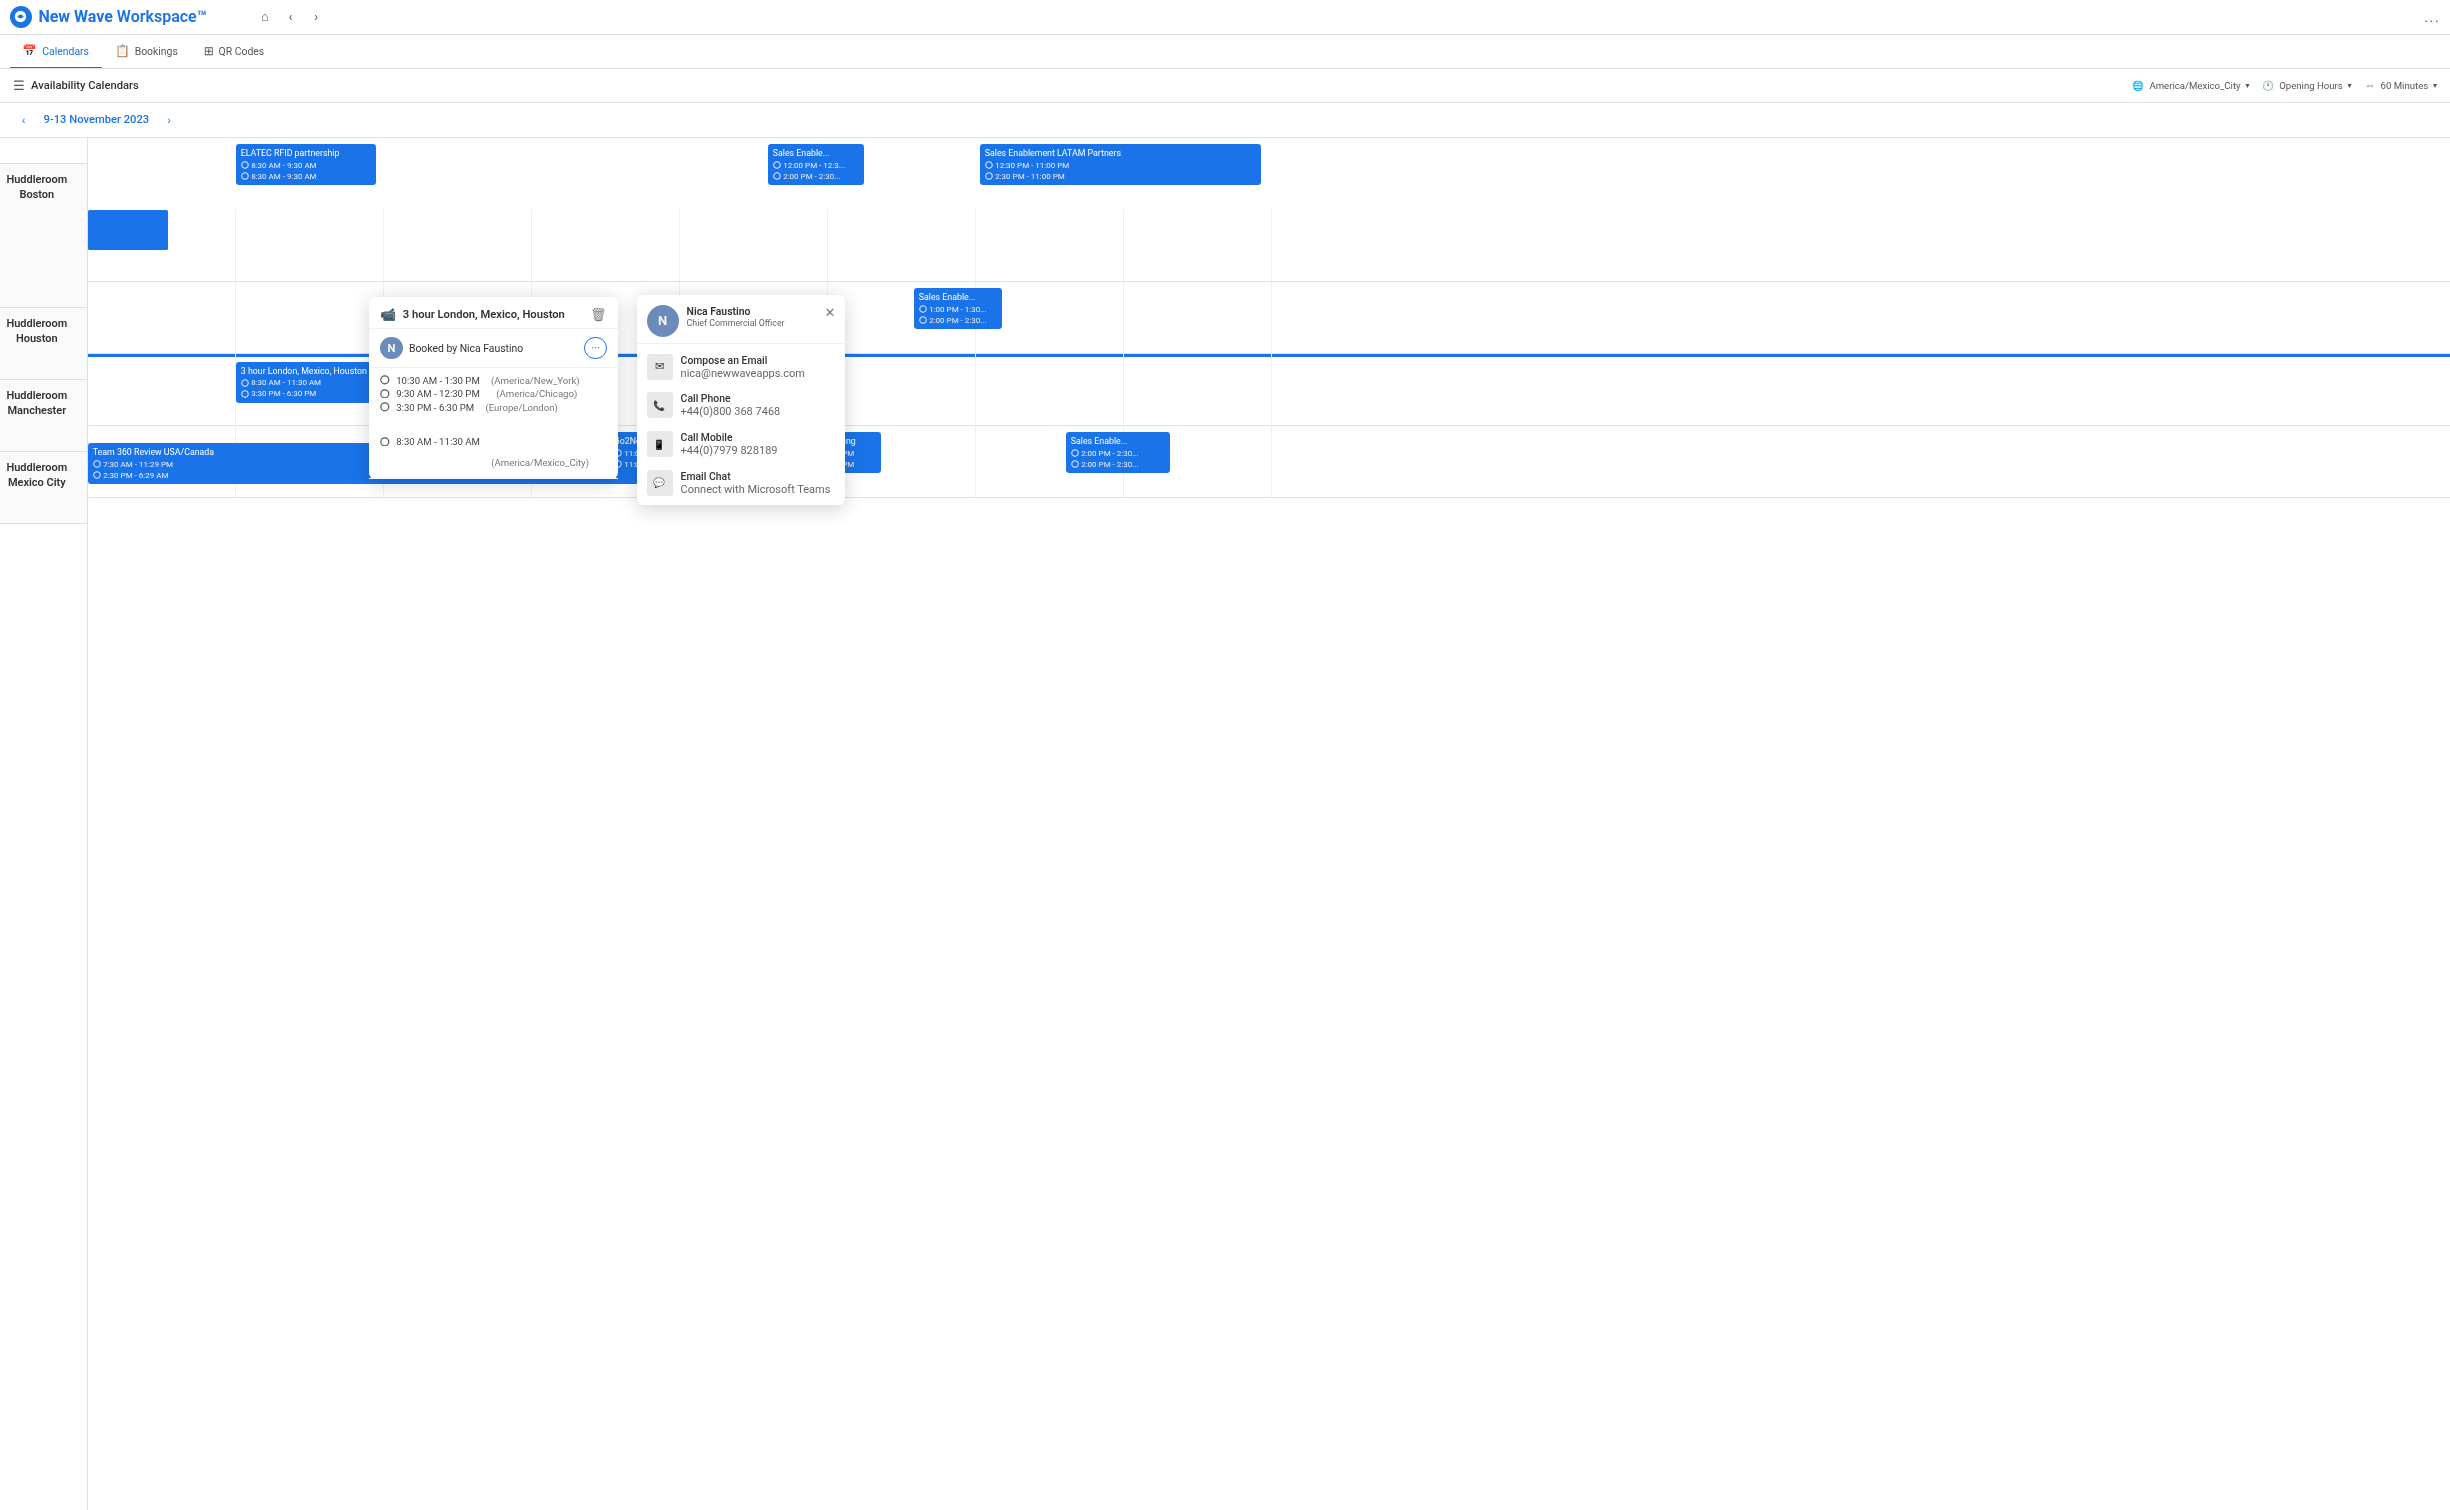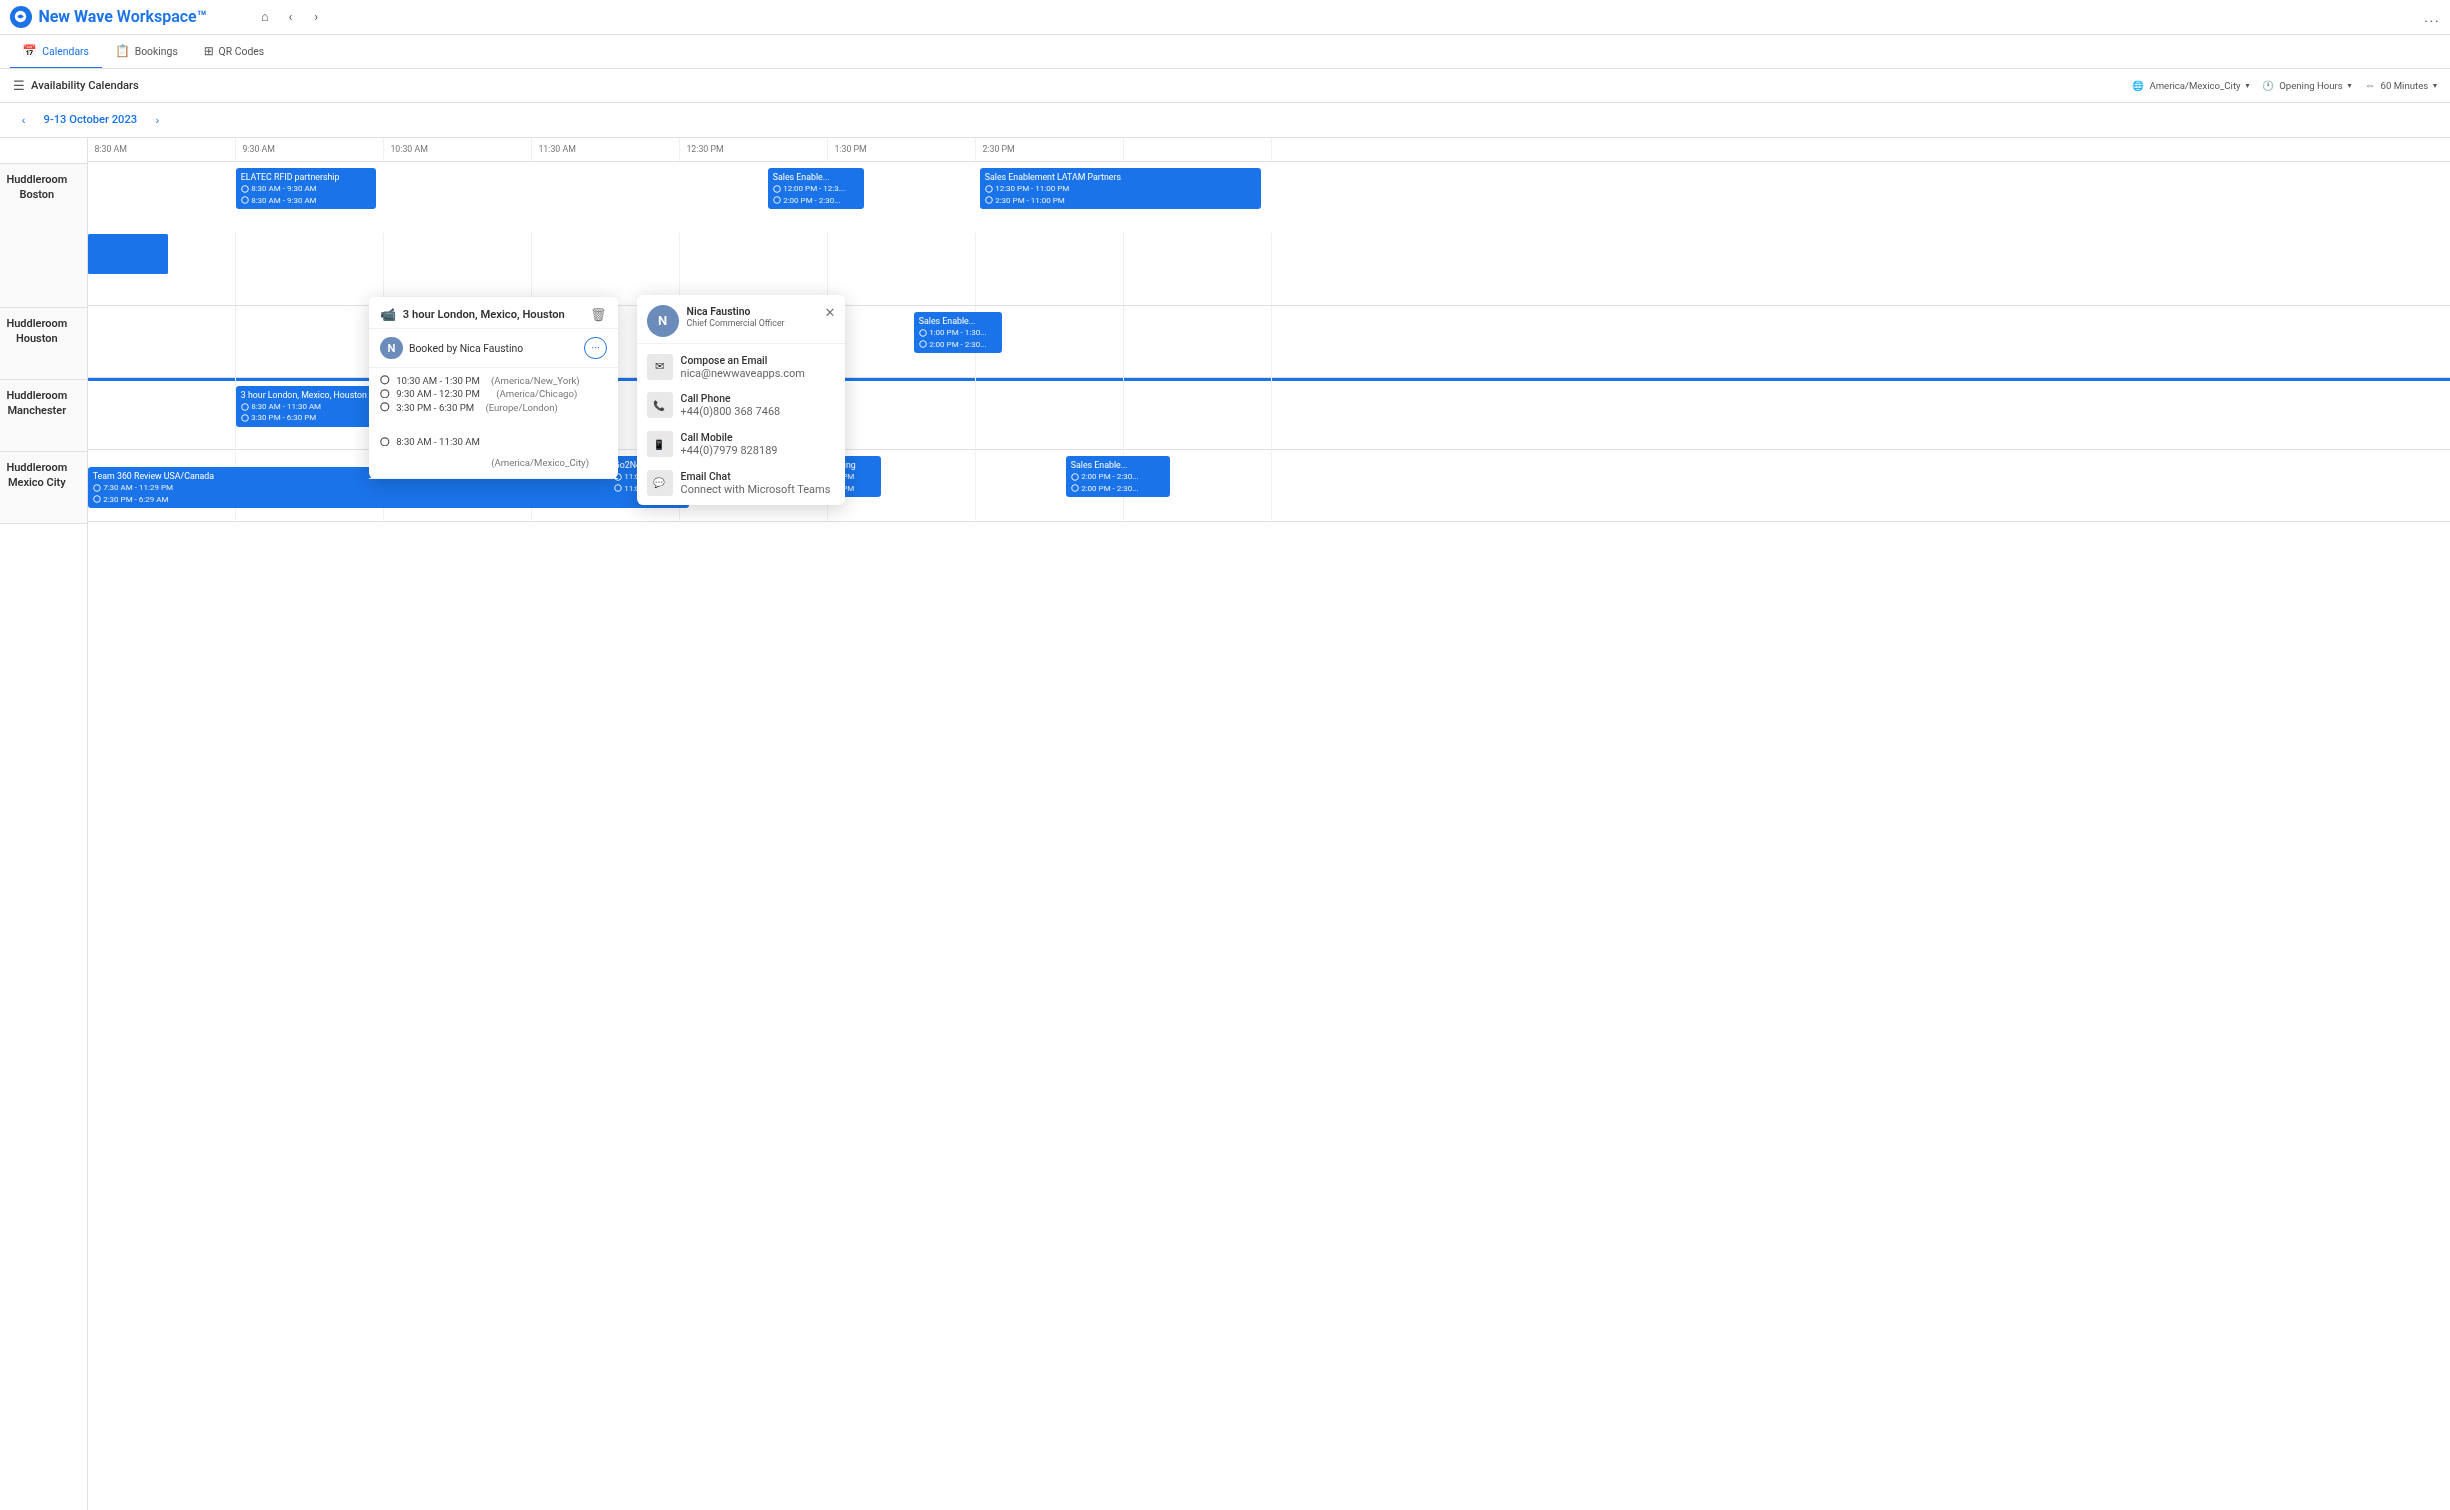--- a/index.html
+++ b/index.html
@@ -145,46 +145,36 @@
     <div class="control-item">
       <span style="font-size:11.2px;">⇔</span>
       <span>60 Minutes</span>
       <span class="caret">▾</span>
     </div>
   </div>
 </div>
 
 <div class="date-nav">
   <button class="nav-arrow">‹</button>
-  <span class="date-range">9-13 October 2023</span>
+  <span class="date-range">9-13 November 2023</span>
   <button class="nav-arrow">›</button>
 </div>
 
 <div class="grid-container">
 
   <div class="room-labels-col">
     <div style="height:26px; border-bottom:0.8px solid #e0e0e0; background:#fff;"></div>
     <div class="room-label-cell h1">Huddleroom<br>Boston</div>
     <div class="room-label-cell h2">Huddleroom<br>Houston</div>
     <div class="room-label-cell h3">Huddleroom<br>Manchester</div>
     <div class="room-label-cell h4">Huddleroom<br>Mexico City</div>
   </div>
 
   <div class="timeline-area">
 
-    <div class="time-header">
-      <div class="time-header-cell">8:30 AM</div>
-      <div class="time-header-cell">9:30 AM</div>
-      <div class="time-header-cell">10:30 AM</div>
-      <div class="time-header-cell">11:30 AM</div>
-      <div class="time-header-cell">12:30 PM</div>
-      <div class="time-header-cell">1:30 PM</div>
-      <div class="time-header-cell">2:30 PM</div>
-      <div class="time-header-cell"></div>
-    </div>
 
     <div class="timeline-row h1" style="position:relative;">
       <div class="timeline-cell"></div>
       <div class="timeline-cell"></div>
       <div class="timeline-cell"></div>
       <div class="timeline-cell"></div>
       <div class="timeline-cell"></div>
       <div class="timeline-cell"></div>
       <div class="timeline-cell"></div>
       <div class="timeline-cell"></div>

